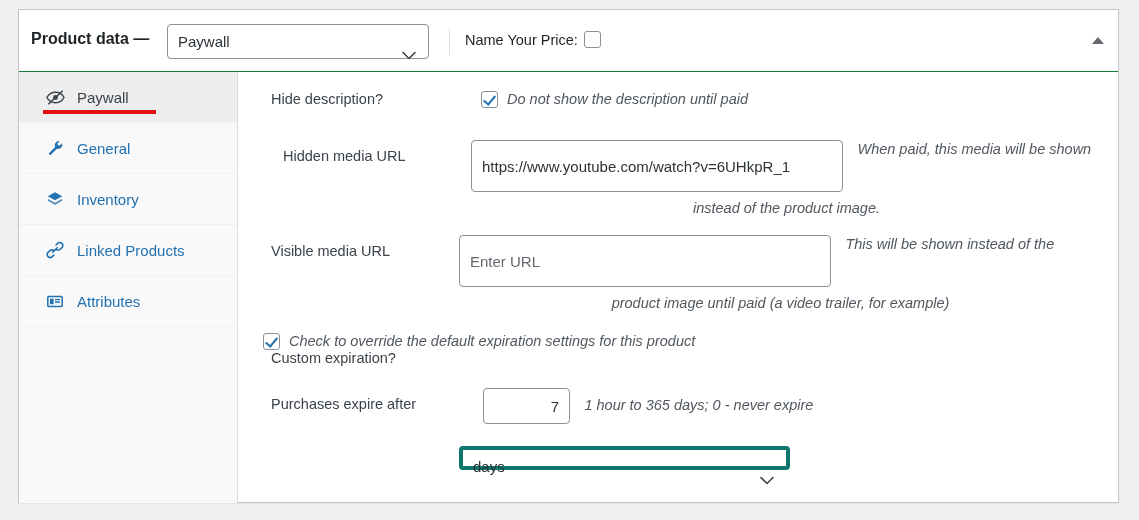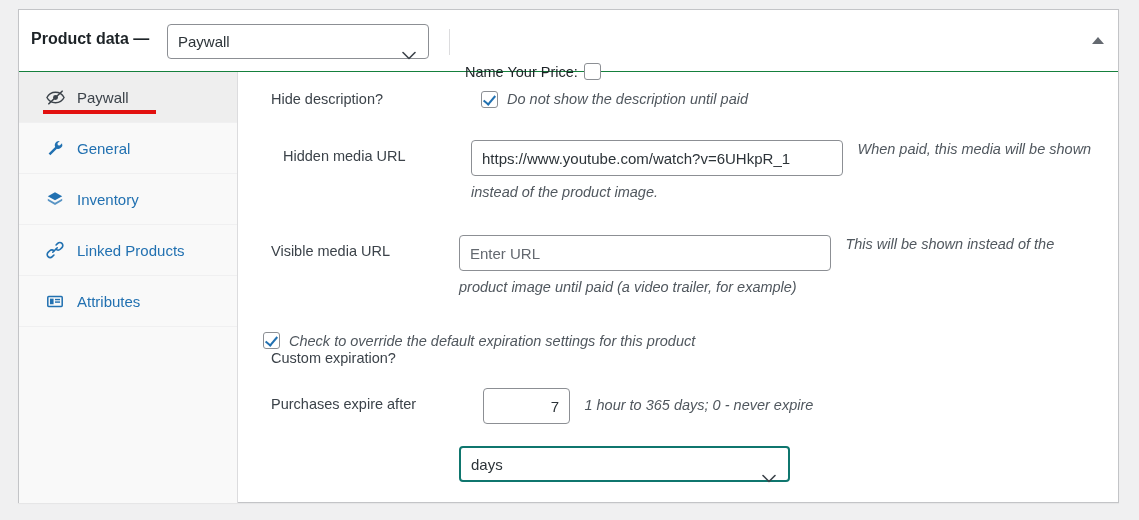--- a/index.html
+++ b/index.html
@@ -74,21 +74,20 @@
   }
   .nyp-wrap {
     position: absolute;
     left: 446px;
     top: 21px;
     display: flex;
     align-items: center;
     font-size: 14.5px;
     color: #1d2327;
     white-space: nowrap;
-    margin-top: 32px;
   }
   .nyp-label { margin-right: 6px; }
   .cbox {
     width: 17px;
     height: 17px;
     box-sizing: border-box;
     border: 1px solid #8c8f94;
     border-radius: 3px;
     background: #fff;
     position: relative;
@@ -198,47 +197,48 @@
 
   .row-hide { height: 50px; padding-left: 22px; }
   .row-hide .fcontrol { display: flex; align-items: flex-end; gap: 9px; }
   .row-hide .flabel { top: 1px; }
 
   .row-hidden-url { height: 95px; margin-left: 12px; }
   .row-hidden-url .flabel { top: 8px; }
 
   .text-input {
     width: 372px;
-    height: 36px;
+    height: 52px;
     box-sizing: border-box;
     border: 1px solid #8c8f94;
     border-radius: 4px;
     font-family: "Liberation Sans", sans-serif;
     font-size: 15px;
     color: #2c3338;
     padding: 0 10px;
     background: #fff;
     vertical-align: top;
   }
   .text-input::placeholder { color: #646970; }
 
   .inline-hint {
     display: inline;
     margin-left: 10px;
   }
   .wrap-hint {
     display: block;
     margin-top: 8px;
+    text-align: center;
   }
 
   .row-visible-url { height: 97px; }
   .row-visible-url .flabel { top: 8px; }
 
   .row-custom-exp { height: 56px; }
-  .row-custom-exp .fcontrol { display: flex; align-items: flex-start; gap: 9px; margin-left: 24px; }
+  .row-custom-exp .fcontrol { display: flex; align-items: center; gap: 9px; margin-left: 24px; }
   .row-custom-exp .flabel { top: 18px; }
 
   .row-expire-after { height: 58px; padding-left: 24px; }
   .row-expire-after .flabel { top: 8px; }
   .num-input {
     width: 87px;
     height: 36px;
     box-sizing: border-box;
     border: 1px solid #8c8f94;
     border-radius: 4px;
@@ -249,23 +249,23 @@
     padding: 0 10px;
     background: #fff;
     vertical-align: top;
   }
   .row-expire-after .inline-hint { position: relative; top: 8px; }
 
   .row-unit { height: 50px; }
   .unit-select {
     position: relative;
     width: 331px;
-    height: 36px;
-    box-sizing: border-box;
-    border: 2px solid #0f766e;
+    height: 24px;
+    box-sizing: border-box;
+    border: 4px solid #0f766e;
     border-radius: 4px;
     background: #fff;
     font-size: 15px;
     color: #2c3338;
     line-height: 34px;
     padding: 0 30px 0 10px;
     cursor: pointer;
   }
   .unit-select .caret {
     position: absolute;

